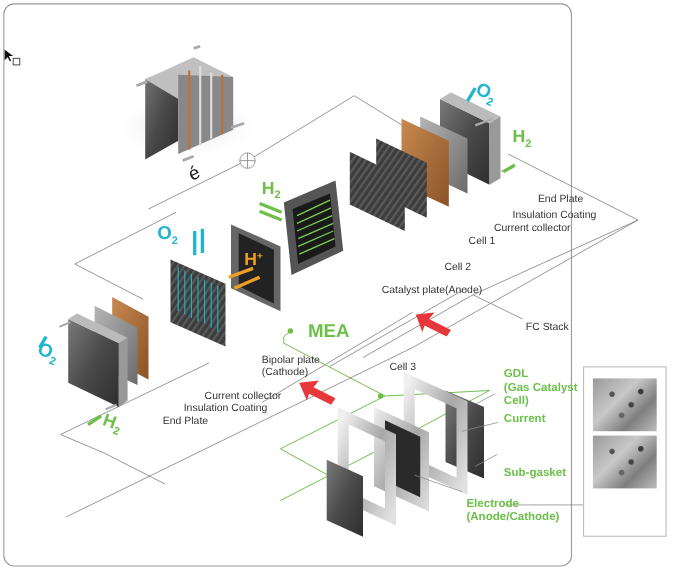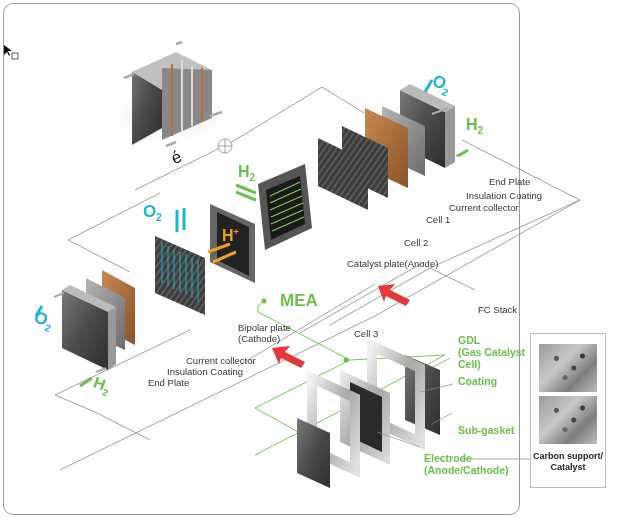--- a/index.html
+++ b/index.html
@@ -188,21 +188,21 @@
     </g>
   </g>
 </svg>
 
 <span class="lbl" style="left:476px;top:176px;">End Plate</span>
 <span class="lbl" style="left:453px;top:190px;">Insulation Coating</span>
 <span class="lbl" style="left:436px;top:202px;">Current collector</span>
 <span class="lbl" style="left:413px;top:214px;">Cell 1</span>
 <span class="lbl" style="left:391px;top:225px;margin-top:12px;">Cell 2</span>
 <span class="lbl" style="left:334px;top:258px;">Catalyst plate(Anode)</span>
-<span class="lbl" style="left:465px;top:304px;">FC Stack</span>
+<span class="lbl" style="left:465px;top:292px;">FC Stack</span>
 <span class="lbl" style="left:341px;top:328px;text-align:right;">Cell 3</span>
 
 <span class="lbl" style="left:225px;top:322px;">Bipolar plate</span>
 <span class="lbl" style="left:225px;top:333px;">(Cathode)</span>
 <span class="lbl" style="left:173px;top:355px;">Current collector</span>
 <span class="lbl" style="left:154px;top:366px;">Insulation Coating</span>
 <span class="lbl" style="left:135px;top:377px;">End Plate</span>
 
 <span class="mea" style="left:280px;top:291px;">MEA</span>
 
@@ -212,30 +212,26 @@
 <span class="gas green" style="left:466px;top:116px;font-size:16px;"><span>H</span><sub style="font-size:10px;">2</sub></span>
 <span class="gas green" style="left:238px;top:163px;font-size:16px;"><span>H</span><sub style="font-size:10px;">2</sub></span>
 <span class="gas cyan" style="left:143px;top:202px;font-size:17px;"><span>O</span><sub style="font-size:10px;">2</sub></span>
 <span class="gas orange" style="left:222px;top:227px;font-size:16px;"><span>H</span><sup style="font-size:9px;">+</sup></span>
 <span class="gas cyan" style="left:34px;top:310px;font-size:17px;transform:rotate(20deg);"><span>O</span><sub style="font-size:10px;">2</sub></span>
 <span class="gas green" style="left:93px;top:376px;font-size:16px;transform:rotate(20deg);"><span>H</span><sub style="font-size:10px;">2</sub></span>
 
 <span class="glbl" style="left:458px;top:334px;">GDL</span>
 <span class="glbl" style="left:458px;top:346px;">(Gas Catalyst</span>
 <span class="glbl" style="left:458px;top:358px;">Cell)</span>
-<span class="glbl" style="left:458px;top:375px;">Coating</span>
+<span class="glbl" style="left:458px;top:375px;">Current</span>
 <span class="glbl" style="left:458px;top:424px;">Sub-gasket</span>
 <span class="glbl" style="left:424px;top:452px;">Electrode</span>
 <span class="glbl" style="left:424px;top:464px;">(Anode/Cathode)</span>
 
 <div class="cat-box">
   <div class="cat-img" style="top:10px;"></div>
   <div class="cat-img" style="top:62px;"></div>
-  <div class="cat-caption">
-    <span>Carbon support/</span><br>
-    <span>Catalyst</span>
-  </div>
 </div>
 
 <svg class="cursor" width="18" height="18" viewBox="0 0 18 18">
   <polygon points="0,0 0,10 3,7 5,11 6,10 4,6 8,6" fill="#111"></polygon>
   <rect x="8" y="8" width="6" height="6" fill="#fff" stroke="#333" stroke-width="0.8"></rect>
 </svg>
 
 </body></html>

